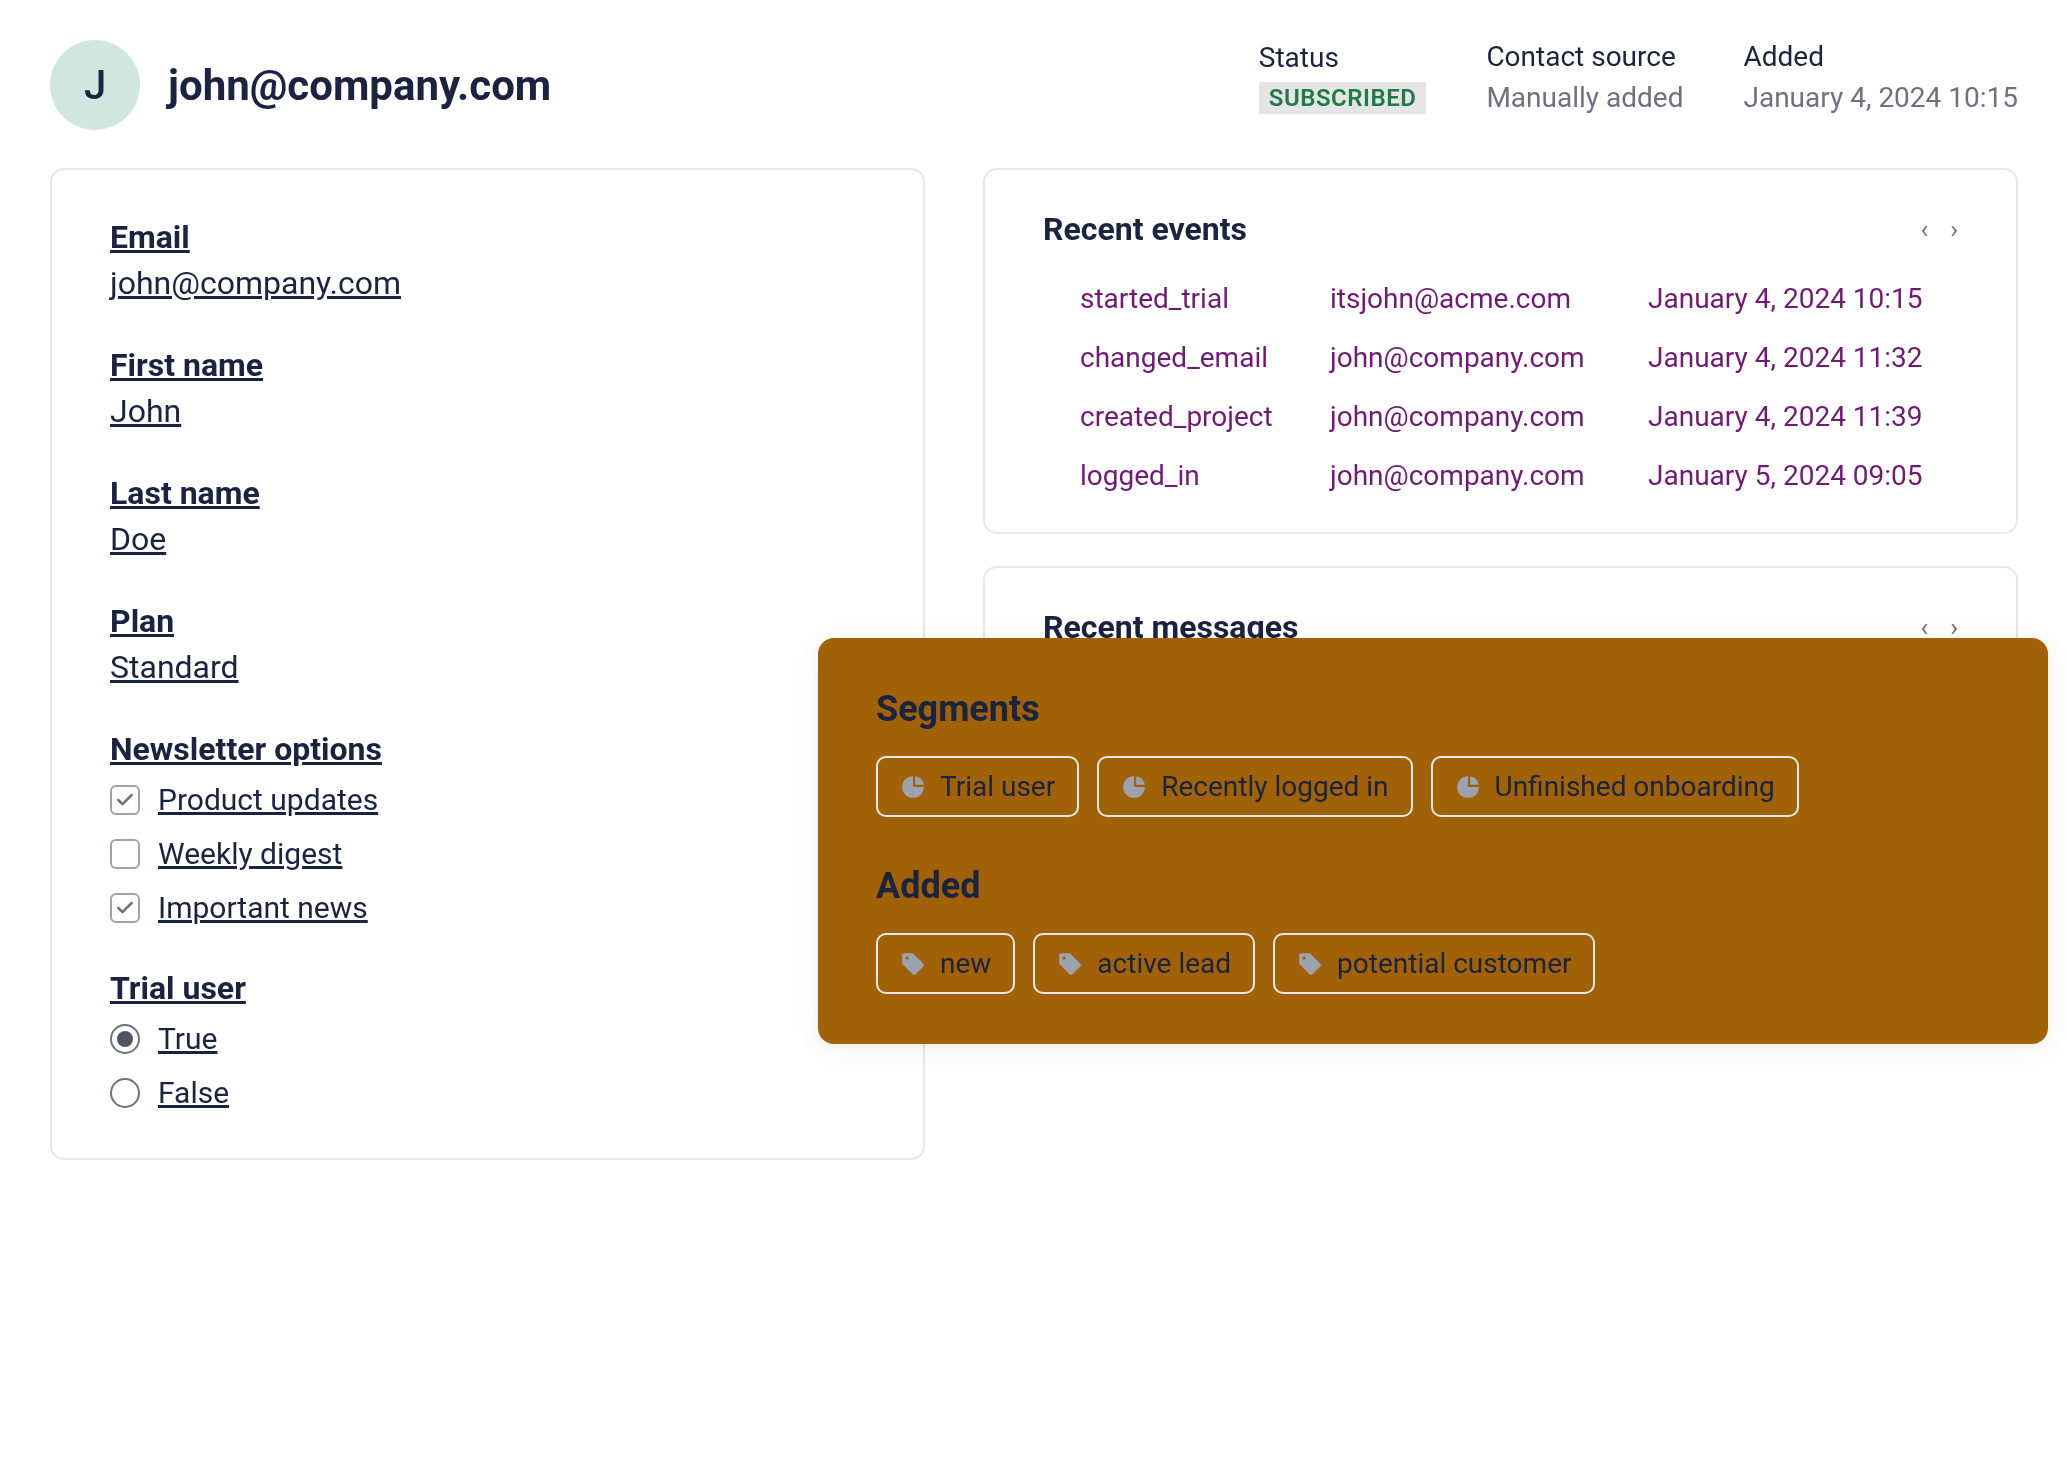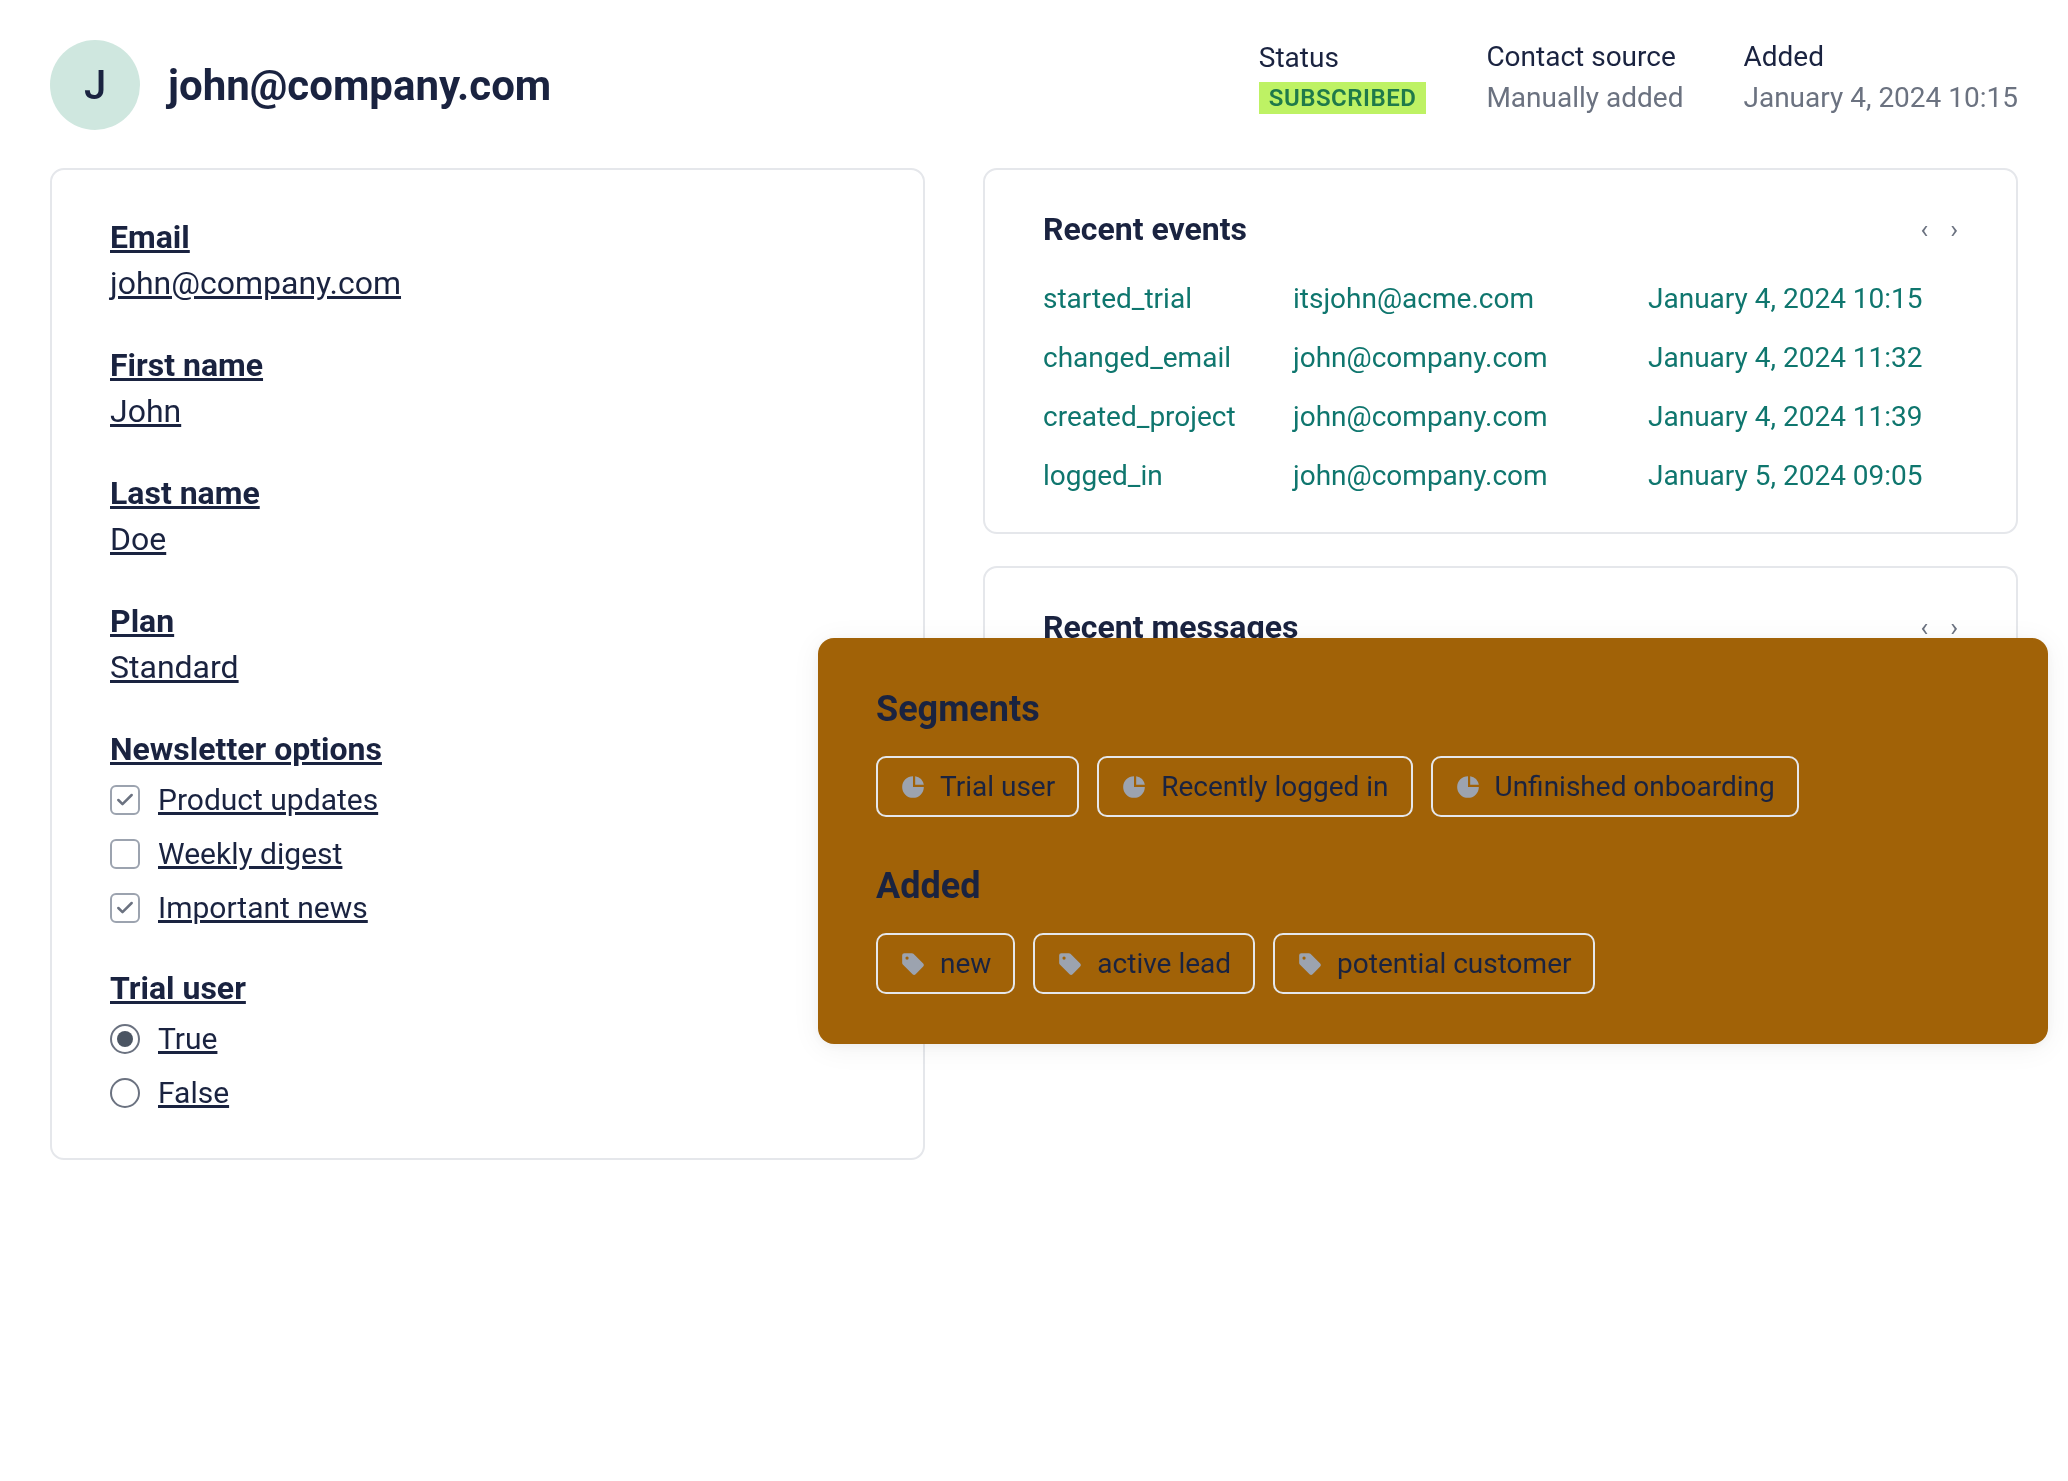--- a/index.html
+++ b/index.html
@@ -43,21 +43,21 @@
   .header-meta {
     display: flex;
     gap: 60px;
     align-items: flex-end;
   }
   .meta-item { display: flex; flex-direction: column; gap: 8px; }
   .meta-label { font-size: 28px; color: #1a2340; font-weight: 400; }
   .meta-value { font-size: 28px; color: #6b7280; }
   .status-badge {
     display: inline-block;
-    background: #bef264;
+    background: #e5e5e5;
     color: #1f7a4a;
     font-size: 24px;
     font-weight: 600;
     padding: 2px 10px;
     letter-spacing: 0.5px;
   }
   .content {
     display: flex;
     gap: 58px;
     align-items: flex-start;
@@ -109,21 +109,21 @@
   .card-header {
     display: flex;
     align-items: center;
     justify-content: space-between;
     margin-bottom: 34px;
   }
   .card-title { font-size: 32px; font-weight: 700; color: #1a2340; }
   .nav-arrows { display: flex; gap: 22px; color: #6b7280; }
   .nav-arrows span { cursor: pointer; font-size: 26px; line-height: 1; }
   .events-table { width: 100%; display: flex; flex-direction: column; gap: 26px; }
-  .event-row { display: flex; font-size: 28px; color: #0f766e; }
+  .event-row { display: flex; font-size: 28px; color: #701a75; margin-left: 37px; }
   .event-name { width: 250px; flex-shrink: 0; }
   .event-email { flex: 1; }
   .event-date { width: 310px; text-align: left; flex-shrink: 0; }
   .message-row { display: flex; align-items: center; font-size: 28px; color: #1a2340; }
   .msg-type { width: 250px; flex-shrink: 0; }
   .msg-status { flex: 1; display: flex; align-items: center; gap: 12px; }
   .dot { width: 12px; height: 12px; border-radius: 50%; background: #3bb273; display: inline-block; }
   .msg-date { width: 310px; flex-shrink: 0; }
   .floating-panel {
     position: absolute;

